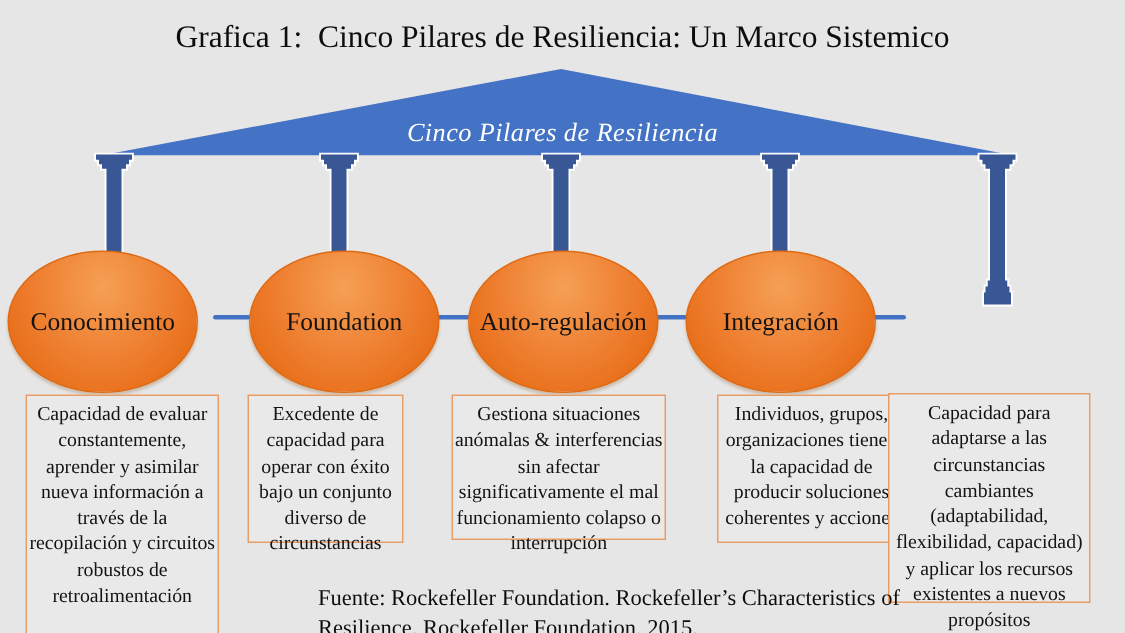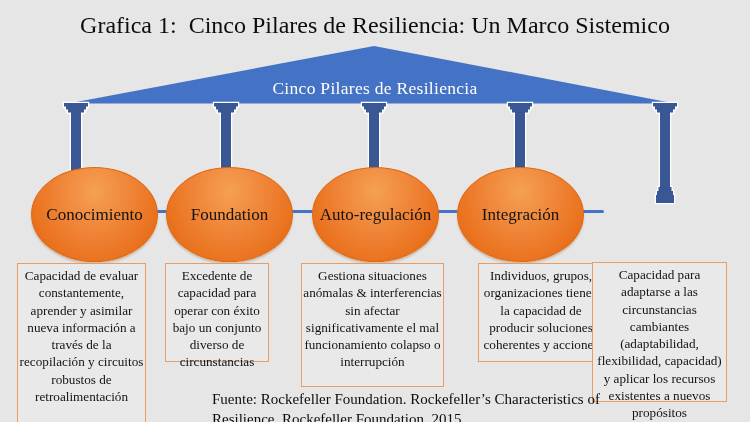--- a/index.html
+++ b/index.html
@@ -6,28 +6,29 @@
   .slide{
     position:relative;
     width:750px;height:422px;
     background:#E7E6E6;
     overflow:hidden;
     font-family:"Liberation Serif","DejaVu Serif",serif;
     color:#111;
   }
   .title{
     position:absolute;top:12px;left:0;width:750px;
-    text-align:center;font-size:24px;white-space:pre;
+    text-align:center;font-size:21px;white-space:pre;
     color:#0d0d0d;
   }
   .roof-svg{position:absolute;top:0;left:0;overflow:visible;}
   .roof-label{
     position:absolute;top:78px;left:0;width:750px;
     text-align:center;font-size:17.5px;color:#FFFFFF;
     letter-spacing:.3px;
+    font-style:italic;
   }
   .pillar{position:absolute;top:103px;width:26px;height:100px;overflow:visible;}
   .ellipse{
     position:absolute;top:167px;width:125px;height:93px;
     border-radius:50%;
     background:radial-gradient(ellipse at 50% 25%, #F5A055 0%, #EF8234 45%, #E86F1A 78%, #DA620E 100%);
     border:1px solid #DD6A14;
     box-shadow:0 2px 2px rgba(120,70,20,.25);
     display:flex;align-items:center;justify-content:center;
   }
@@ -80,36 +81,36 @@
   </svg>
   <svg class="pillar" style="left:652px" viewBox="0 0 26 100">
     <path d="M1,0 H25 V3.5 H23 V6.5 H21 V9.5 H18 V84 H19.5 V88 H21 V92 H22 V100 H4 V92 H5 V88 H6.5 V84 H8 V9.5 H5 V6.5 H3 V3.5 H1 Z" stroke="#FFFFFF" stroke-width="2.5" style="paint-order:stroke" stroke-linejoin="miter" fill="#3A5795"></path>
   </svg>
 
   <div class="connector" style="left:142px;width:25px"></div>
   <div class="connector" style="left:291px;width:22px"></div>
   <div class="connector" style="left:437px;width:21px"></div>
   <div class="connector" style="left:582px;width:22px"></div>
 
-  <div class="ellipse" style="left:31px">
+  <div class="ellipse" style="left:5px">
     <span class="ellipse-label">Conocimiento</span>
   </div>
   <div class="ellipse" style="left:166px">
     <span class="ellipse-label">Foundation</span>
   </div>
   <div class="ellipse" style="left:312px">
     <span class="ellipse-label">Auto-regulación</span>
   </div>
   <div class="ellipse" style="left:457px">
     <span class="ellipse-label">Integración</span>
   </div>
 
   <div class="desc-box" style="left:17px;top:263px;width:129px;height:170px">Capacidad de evaluar constantemente, aprender y asimilar nueva información a través de la recopilación y circuitos robustos de retroalimentación</div>
   <div class="desc-box" style="left:165px;top:263px;width:104px;height:99px">Excedente de capacidad para operar con éxito bajo un conjunto diverso de circunstancias</div>
-  <div class="desc-box" style="left:301px;top:263px;width:143px;height:124px">Gestiona situaciones anómalas &amp; interferencias sin afectar significativamente el mal funcionamiento colapso o interrupción</div>
+  <div class="desc-box" style="left:301px;top:263px;width:143px;height:97px">Gestiona situaciones anómalas &amp; interferencias sin afectar significativamente el mal funcionamiento colapso o interrupción</div>
   <div class="desc-box" style="left:478px;top:263px;width:126px;height:99px">Individuos, grupos, organizaciones tienen la capacidad de producir soluciones coherentes y acciones</div>
   <div class="desc-box" style="left:592px;top:262px;width:135px;height:140px">Capacidad para adaptarse a las circunstancias cambiantes (adaptabilidad, flexibilidad, capacidad) y aplicar los recursos existentes a nuevos propósitos</div>
 
   <div class="source">
     <div>Fuente: Rockefeller Foundation. Rockefeller’s Characteristics of</div>
     <div>Resilience. Rockefeller Foundation, 2015.</div>
   </div>
 
 </div>
 

